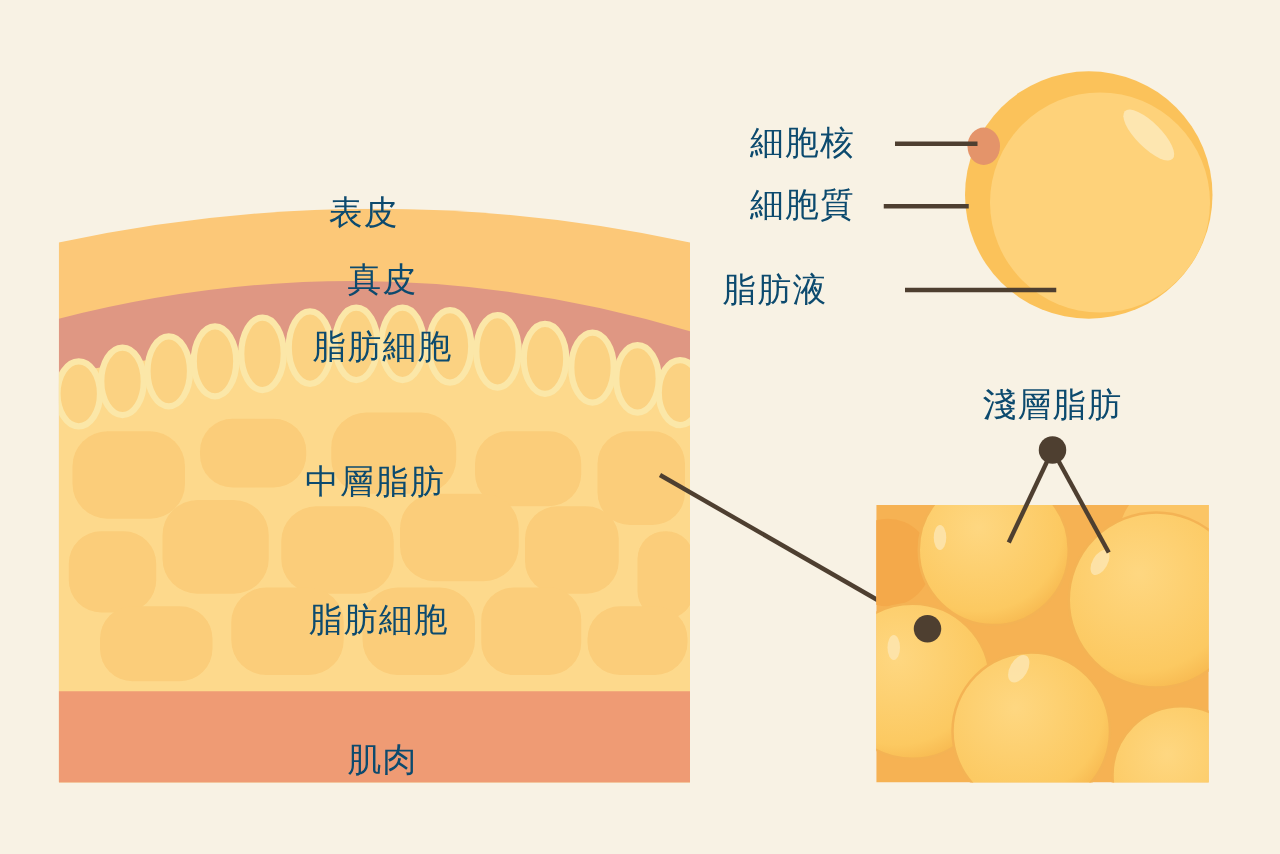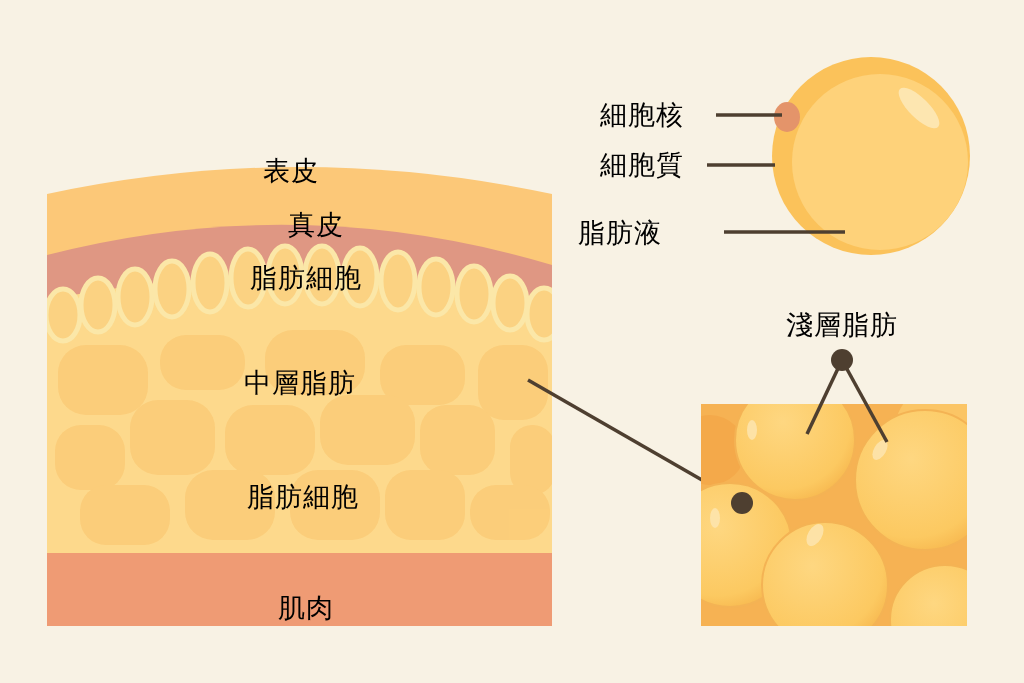--- a/index.html
+++ b/index.html
@@ -1,19 +1,19 @@
 <!DOCTYPE html>
 <html><head>
 <meta charset="utf-8">
 <style>
   html, body { margin: 0; padding: 0; }
   body { width: 1024px; height: 683px; background: #f8f2e4; overflow: hidden; position: relative;
          font-family: "DejaVu Sans", "Liberation Sans", sans-serif; }
   svg.stage { position: absolute; left: 0; top: 0; }
-  .label { position: absolute; color: #000000; font-size: 27px; line-height: 1; white-space: nowrap; letter-spacing: 1px; }
+  .label { position: absolute; color: #0c4a6e; font-size: 27px; line-height: 1; white-space: nowrap; letter-spacing: 1px; }
   .center { transform: translateX(-50%); }
 </style>
 </head>
 <body>
 
 <svg class="stage" width="1024" height="683" viewBox="0 0 1024 683">
   <defs>
     <clipPath id="skinClip">
       <path d="M47,194 Q300,140 552,194 L552,626 L47,626 Z"></path>
     </clipPath>
@@ -104,23 +104,23 @@
 
   <g>
     <line x1="842" y1="360" x2="807" y2="434" stroke="#4e3f30" stroke-width="3.5"></line>
     <line x1="842" y1="360" x2="887" y2="442" stroke="#4e3f30" stroke-width="3.5"></line>
     <circle cx="842" cy="360" r="11" fill="#4e3f30"></circle>
   </g>
   <circle cx="742" cy="503" r="11" fill="#4e3f30"></circle>
 </svg>
 
 <div class="label center" style="left:291px; top:157px;">表皮</div>
-<div class="label center" style="left:316px; top:211px;text-align:right;">真皮</div>
+<div class="label center" style="left:306px; top:211px;text-align:right;">真皮</div>
 <div class="label center" style="left:306px; top:264px;">脂肪細胞</div>
-<div class="label center" style="left:300px; top:372px;font-family:Liberation Mono, monospace;">中層脂肪</div>
+<div class="label center" style="left:300px; top:372px;">中層脂肪</div>
 <div class="label center" style="left:303px; top:483px;">脂肪細胞</div>
 <div class="label center" style="left:306px; top:595px;font-family:Liberation Serif, serif;">肌肉</div>
 
 <div class="label" style="left:600px; top:101px;">細胞核</div>
 <div class="label" style="left:600px; top:151px;">細胞質</div>
 <div class="label" style="left:578px; top:219px;">脂肪液</div>
 
 <div class="label center" style="left:842px; top:311px;">淺層脂肪</div>
 
 </body></html>

